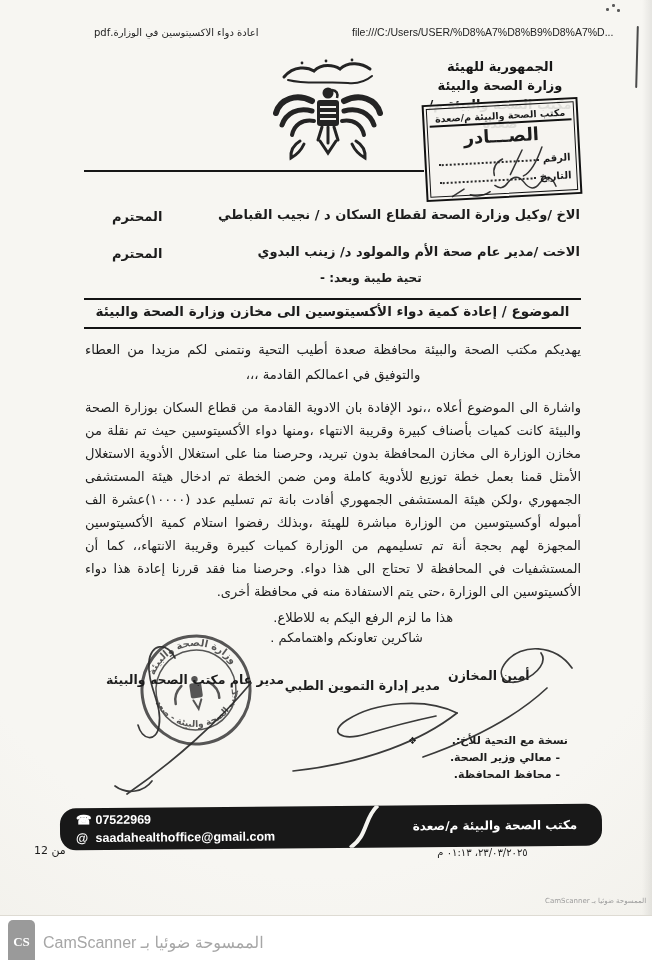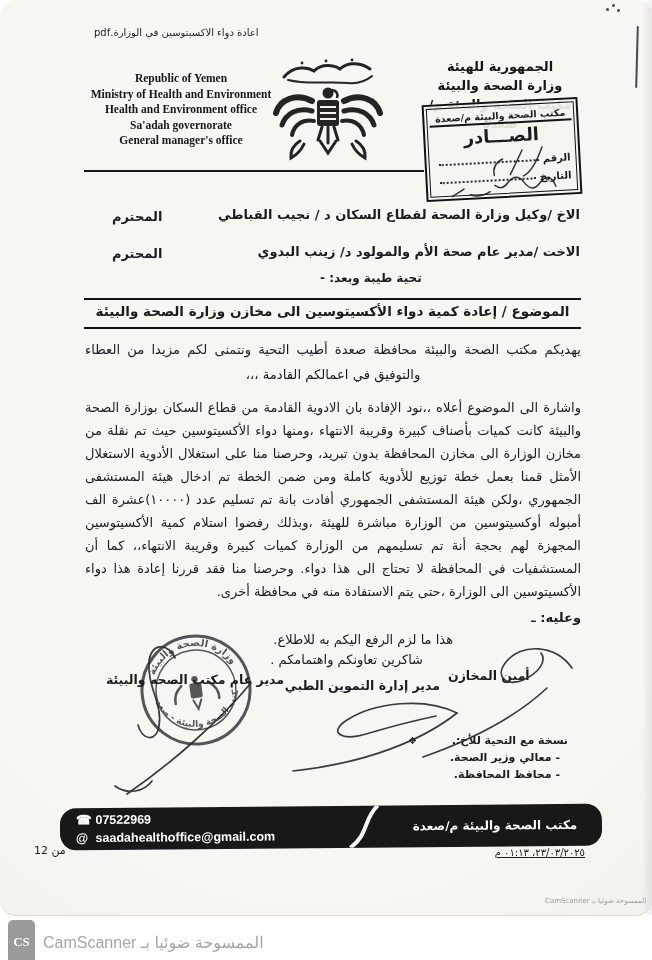--- a/index.html
+++ b/index.html
@@ -3,21 +3,21 @@
 <meta charset="utf-8">
 <style>
   * { margin:0; padding:0; box-sizing:border-box; }
   html,body { width:652px; height:960px; }
   body { background:#ffffff; font-family:"DejaVu Sans",sans-serif; color:#1c1c1c; }
   #screenshot { position:relative; width:652px; height:960px; overflow:hidden; background:#ffffff; }
 
   
   .scan { position:absolute; left:0; top:0; width:652px; height:916px;
           background: radial-gradient(120% 105% at 48% 38%, #f7f6f2 55%, #edebe4 100%);
-          border-bottom:1px solid #dedbd3;border-radius:16px; }
+          border-bottom:1px solid #dedbd3; }
   .scan::after { content:""; position:absolute; right:0; top:0; width:10px; height:100%;
           background:linear-gradient(to left, rgba(0,0,0,.07), rgba(0,0,0,0)); }
   .edge-line { position:absolute; left:636px; top:26px; width:2px; height:62px; background:#4a4a4a;
           transform:rotate(1.5deg); border-radius:2px; }
   .corner-dots { position:absolute; left:606px; top:4px; width:14px; height:8px; }
   .corner-dots i { position:absolute; width:2.5px; height:2.5px; border-radius:50%; background:#5a5a5a; }
   .corner-dots i:nth-child(1){left:0;top:4px}.corner-dots i:nth-child(2){left:6px;top:0}.corner-dots i:nth-child(3){left:11px;top:5px}
 
   
   .ph-filename { position:absolute; left:94px; top:27px; font-size:10px; direction:rtl; color:#242424; white-space:nowrap; }
@@ -84,51 +84,45 @@
   .fbar { position:absolute; left:60px; top:806px; width:542px; height:42px; background:#181818;
           border-radius:16px; transform:rotate(-.5deg); color:#fff; z-index:2; }
   .fbar-left { position:absolute; left:16px; top:3px; font-family:"Liberation Sans",sans-serif;
           font-weight:bold; font-size:12.5px; line-height:18px; }
   .fbar-left .ic { display:inline-block; width:16px; }
   .fbar-div { position:absolute; left:286px; top:0; }
   .fbar-right { position:absolute; left:330px; top:0; width:210px; height:100%; display:flex;
           align-items:center; justify-content:center; direction:rtl; font-weight:bold; font-size:12px; }
 
   .page-num { position:absolute; left:34px; top:844px; font-size:11px; direction:rtl; }
-  .timestamp { position:absolute; left:380px; top:847px; width:205px; text-align:right; direction:rtl; font-size:10px;text-decoration:underline; }
+  .timestamp { position:absolute; left:380px; top:847px; width:205px; text-align:center; direction:rtl; font-size:10px; }
 
   
   .wm-small { position:absolute; left:545px; top:897px; font-size:7px; color:#9b9b9b; direction:rtl; white-space:nowrap; }
   .wm-big { position:absolute; left:8px; top:920px; display:flex; align-items:center; gap:8px; }
   .cs-box { width:27px; height:44px; background:#9a9a9a; border-radius:5px; color:#fff; font-weight:bold;
             font-size:13px; display:flex; align-items:center; justify-content:center;
             font-family:Liberation Serif, serif; }
   .wm-text { direction:rtl; color:#a6a6a6; font-size:16px; font-family:"Liberation Sans",sans-serif; white-space:nowrap; }
 </style>
 </head>
 <body>
 
 <div id="screenshot">
   <div class="scan">
 
     <div class="ph-filename">اعادة دواء الاكسيتوسين في الوزارة.pdf</div>
+    <div class="ph-url">file:///C:/Users/USER/%D8%A7%D8%B9%D8%A7%D...</div>
     <div class="corner-dots">
         <i></i>
         <i></i>
         <i></i>
       </div>
     <div class="edge-line"></div>
 
-    <div class="lh-en">
-      <span>Republic of Yemen</span>
-      <span>Ministry of Health and Environment</span>
-      <span>Health and Environment office</span>
-      <span>Sa'adah governorate</span>
-      <span>General manager's office</span>
-    </div>
 
     <svg class="emblem" width="120" height="120" viewBox="0 0 120 120">
       <g stroke="#242424" fill="none" stroke-linecap="round">
         <path d="M16,22 C26,10 40,12 46,16 C54,8 66,10 72,14 C80,6 94,8 102,14" stroke-width="3"></path>
         <path d="M20,25 C40,30 60,26 80,28 C90,29 98,26 104,21" stroke-width="2"></path>
       </g>
       <circle cx="34" cy="8" r="1.4" fill="#242424"></circle>
         <circle cx="58" cy="6" r="1.4" fill="#242424"></circle>
         <circle cx="84" cy="5" r="1.4" fill="#242424"></circle>
       <g stroke="#242424" fill="none" stroke-linecap="round">
@@ -189,21 +183,20 @@
     <div class="honor honor2">المحترم</div>
     <div class="salutation">تحية طيبة وبعد: -</div>
 
     <div class="rule-a"></div>
     <div class="subject">الموضوع / إعادة كمية دواء الأكسيتوسين الى مخازن وزارة الصحة والبيئة</div>
     <div class="rule-b"></div>
 
     <div class="letter-flow">
       <p class="greet">يهديكم مكتب الصحة والبيئة محافظة صعدة أطيب التحية ونتمنى لكم مزيدا من العطاء والتوفيق في اعمالكم القادمة ،،،</p>
       <p class="body-par">واشارة الى الموضوع أعلاه ،،نود الإفادة بان الادوية القادمة من قطاع السكان بوزارة الصحة والبيئة كانت كميات بأصناف كبيرة وقريبة الانتهاء ،ومنها دواء الأكسيتوسين حيث تم نقلة من مخازن الوزارة الى مخازن المحافظة بدون تبريد، وحرصنا منا على استغلال الأدوية الاستغلال الأمثل قمنا بعمل خطة توزيع للأدوية كاملة ومن ضمن الخطة تم ادخال هيئة المستشفى الجمهوري ،ولكن هيئة المستشفى الجمهوري أفادت بانة تم تسليم عدد (١٠٠٠٠)عشرة الف أمبوله أوكسيتوسين من الوزارة مباشرة للهيئة ،وبذلك رفضوا استلام كمية الأكسيتوسين المجهزة لهم بحجة أنة تم تسليمهم من الوزارة كميات كبيرة وقريبة الانتهاء،، كما أن المستشفيات في المحافظة لا تحتاج الى هذا دواء. وحرصنا منا فقد قررنا إعادة هذا دواء الأكسيتوسين الى الوزارة ،حتى يتم الاستفادة منه في محافظة أخرى.</p>
-      <p class="accordingly">وعليه: ـ</p>
       <p class="close1">هذا ما لزم الرفع اليكم به للاطلاع.</p>
       <p class="close2">شاكرين تعاونكم واهتمامكم .</p>
     </div>
 
     <div class="sig-title sig-right">أمين المخازن</div>
     <div class="sig-title sig-mid">مدير إدارة التموين الطبي</div>
     <div class="sig-title sig-left">مدير عام مكتب الصحه والبيئة</div>
 
     <svg class="round-stamp" width="116" height="116" viewBox="0 0 116 116">
       <g opacity=".8" transform="rotate(-8 58 58)">

